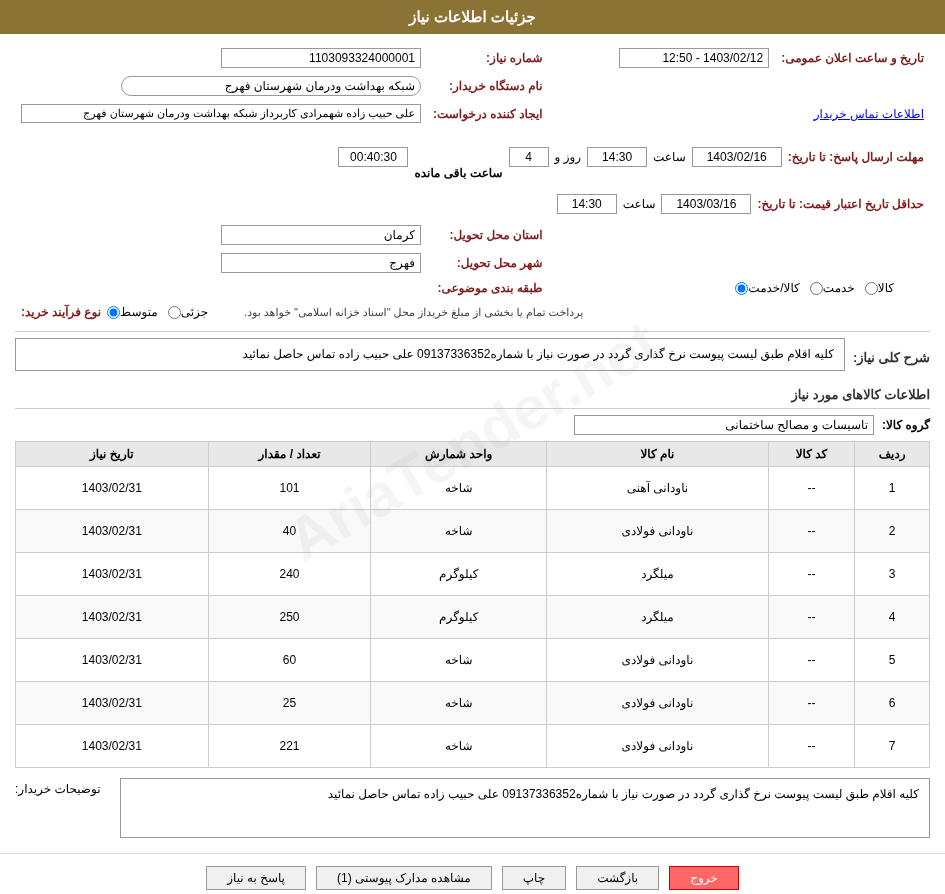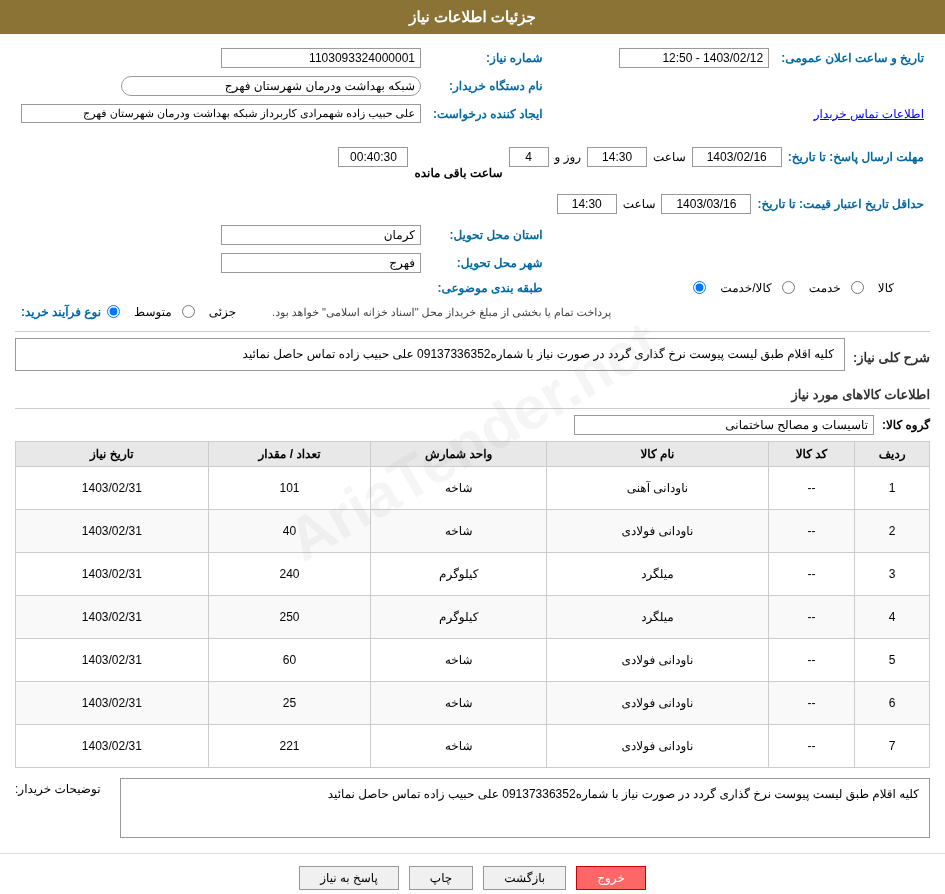--- a/index.html
+++ b/index.html
@@ -32,21 +32,21 @@
       border-collapse: collapse;
       margin-bottom: 5px;
     }
     .info-table td {
       padding: 4px 6px;
       vertical-align: middle;
     }
     .label-cell {
       text-align: right;
       font-weight: bold;
-      color: #0369a1;
+      color: #7f1d1d;
       white-space: nowrap;
       width: 120px;
     }
     .value-cell {
       text-align: right;
       margin-top: 16px;
     }
     .input-box {
       border: 1px solid #999;
       background: #fff;
@@ -76,22 +76,22 @@
       text-align: center;
     }
     
     .radio-group {
       display: inline-flex;
       gap: 10px;
       align-items: center;
     }
     .radio-item {
       display: inline-flex;
-      align-items: flex-start;
-      gap: 14px;
+      align-items: center;
+      gap: 0;
     }
     
     .section-title {
       font-weight: bold;
       font-size: 13px;
       color: #333;
       margin: 8px 0 4px 0;
     }
     
     .desc-box {
@@ -435,15 +435,16 @@
       </div>
       <span class="buyer-desc-label" style="white-space:nowrap; padding-top:4px;">توضيحات خريدار:</span>
     </div>
 
   </div>
 
   <div class="bottom-bar">
     <button class="btn btn-red">خروج</button>
     <button class="btn btn-normal">بازگشت</button>
     <button class="btn btn-normal">چاپ</button>
+    <button class="btn btn-normal">مشاهده مدارک پيوستی (1)</button>
     <button class="btn btn-normal">پاسخ به نياز</button>
   </div>
 </div>
 
 </body></html>

